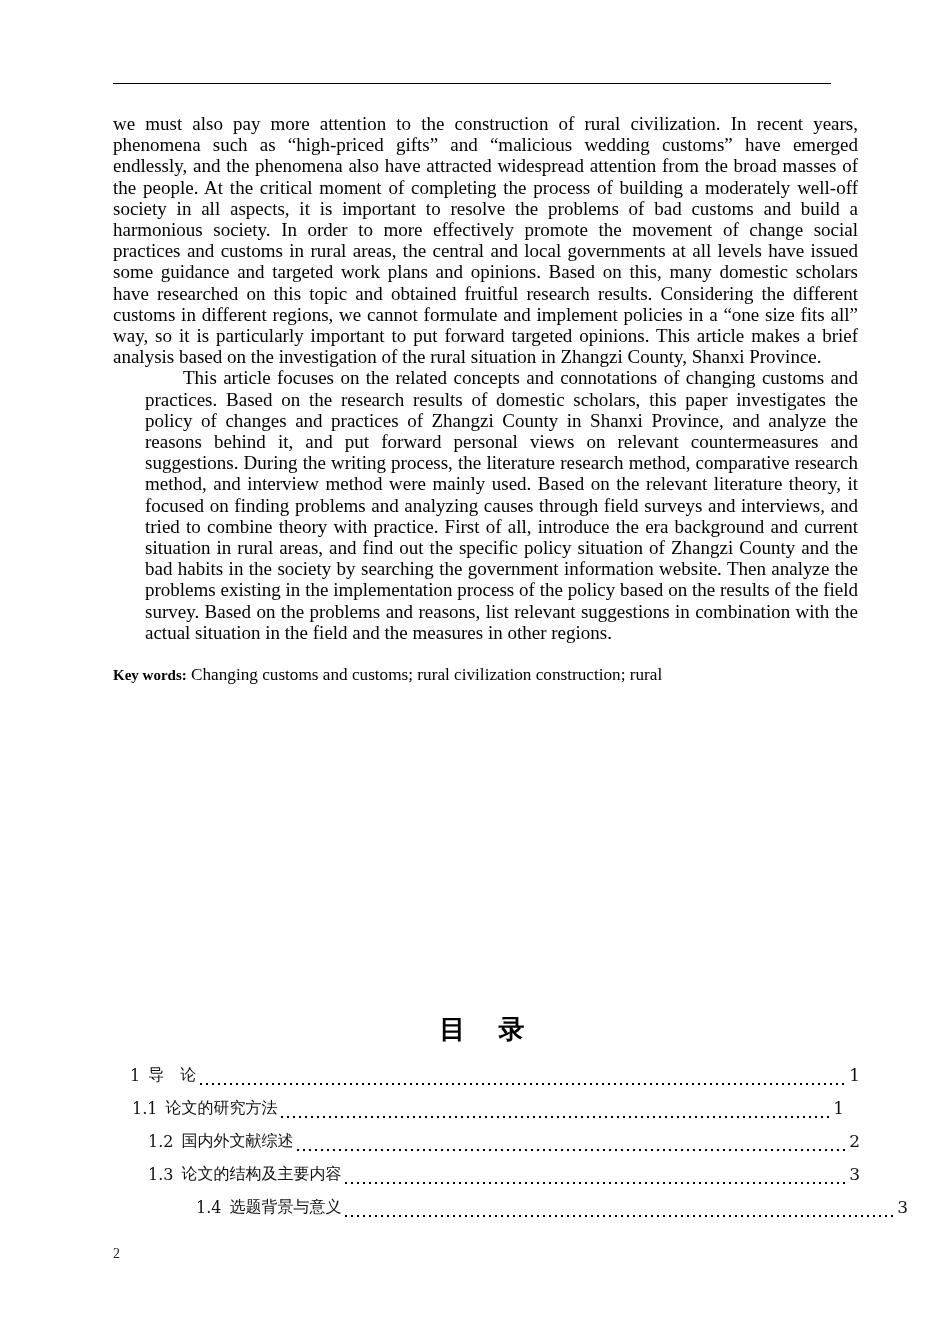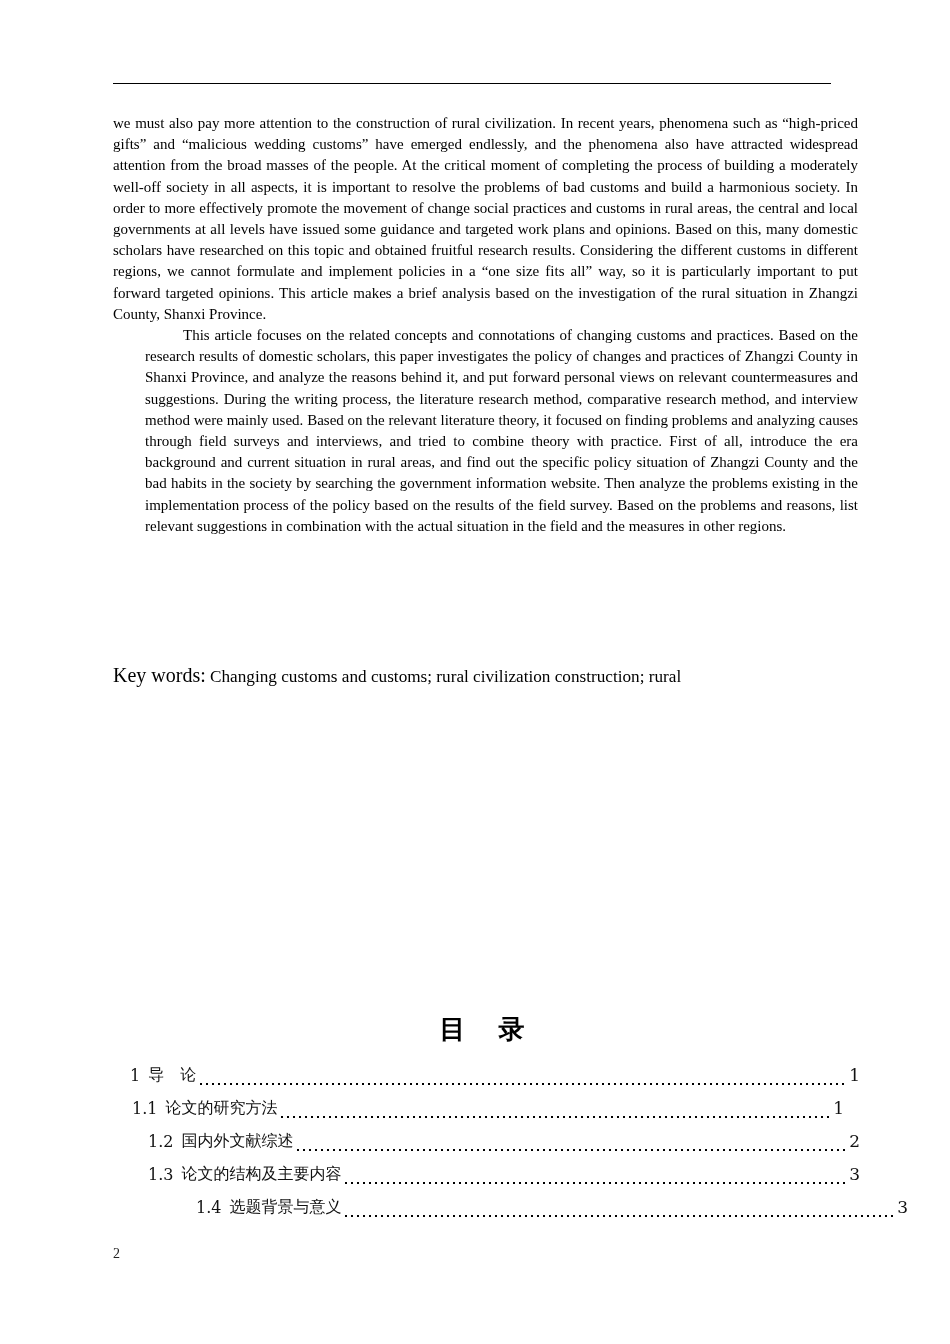--- a/index.html
+++ b/index.html
@@ -6,29 +6,29 @@
     body {
       width: 950px; height: 1344px; position: relative; overflow: hidden;
       font-family: "Liberation Serif", "DejaVu Serif", serif; color: #000;
     }
     .header-rule {
       position: absolute; left: 113px; top: 83px; width: 718px; height: 0;
       border-top: 1.5px solid #000;
     }
     .abstract {
       position: absolute; left: 113px; top: 113px; width: 745px;
-      font-size: 15px; line-height: 21.2px; text-align: justify;
+      font-size: 19px; line-height: 21.2px; text-align: justify;
     }
     .abstract p { margin: 0; }
     .abstract p.indent { text-indent: 38px; margin-left: 32px; }
     .keywords {
       position: absolute; left: 113px; top: 663px; width: 745px;
       font-size: 17.2px; line-height: 24px; white-space: nowrap;
     }
-    .keywords .kw-label { font-weight: normal; font-size: 20px; }
+    .keywords .kw-label { font-weight: bold; font-size: 15px; }
     .toc-title {
       position: absolute; left: 0; top: 1012px; width: 976px; text-align: center;
       font-family: "DejaVu Sans", sans-serif; font-size: 26px; font-weight: bold;
       letter-spacing: 12px;
     }
     .toc-list { position: absolute; left: 0; top: 1060px; width: 950px; }
     .toc-row {
       position: absolute; height: 30px; display: flex; align-items: center;
       font-family: "DejaVu Sans", sans-serif; font-size: 16px; color: #111;
       white-space: nowrap;

